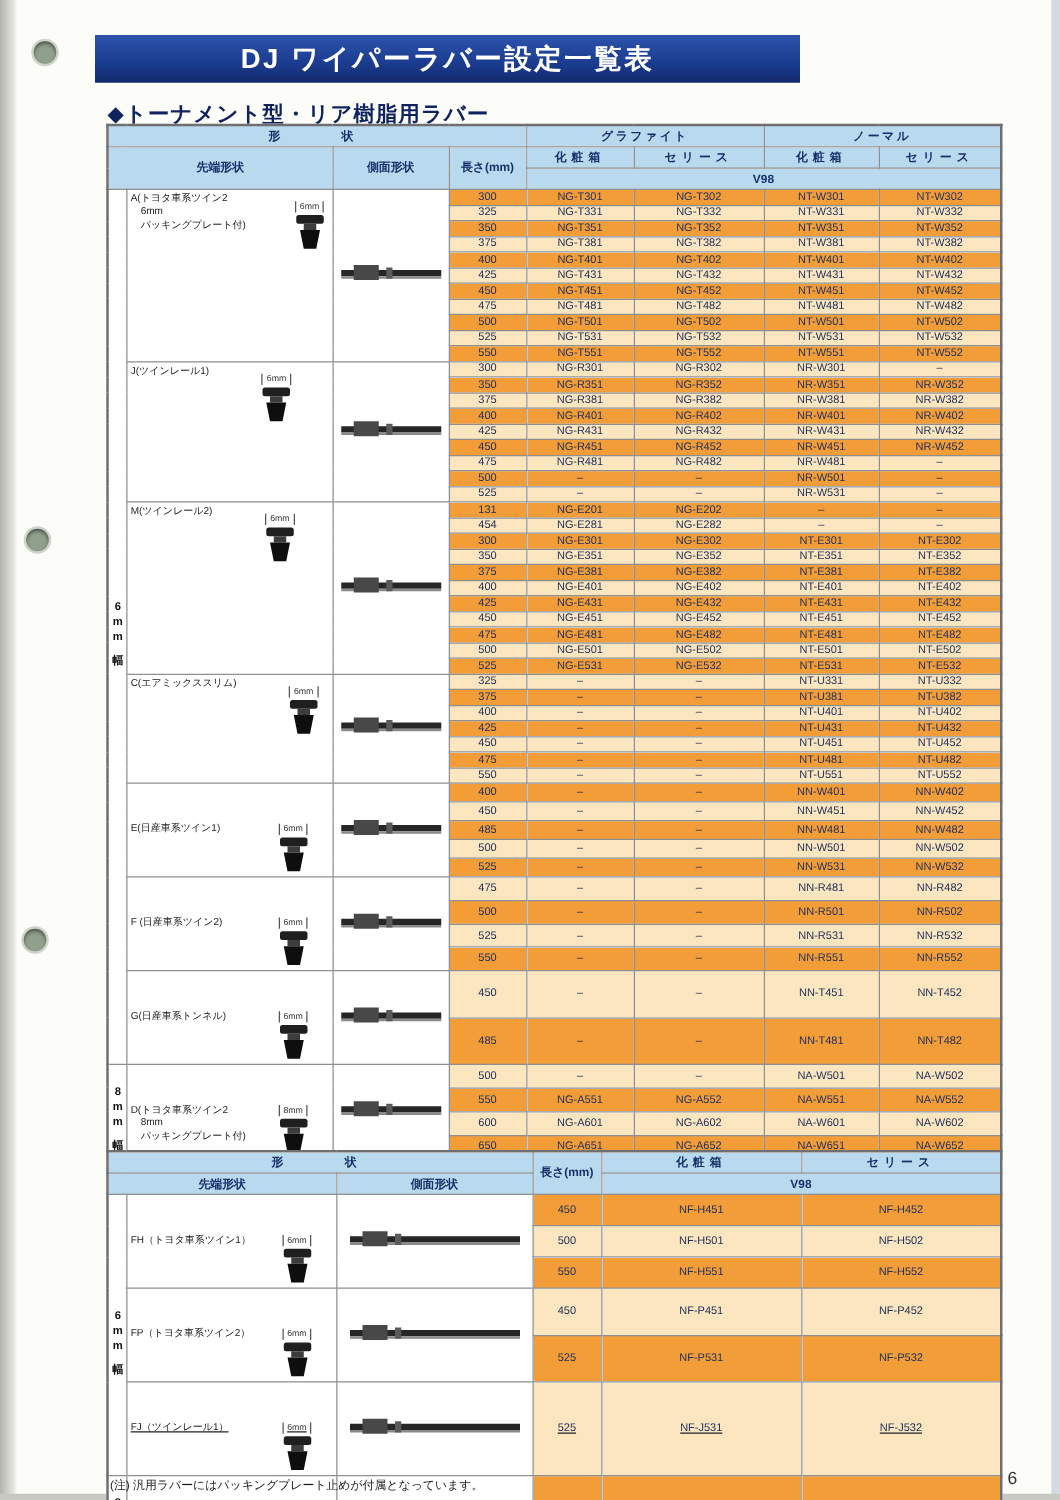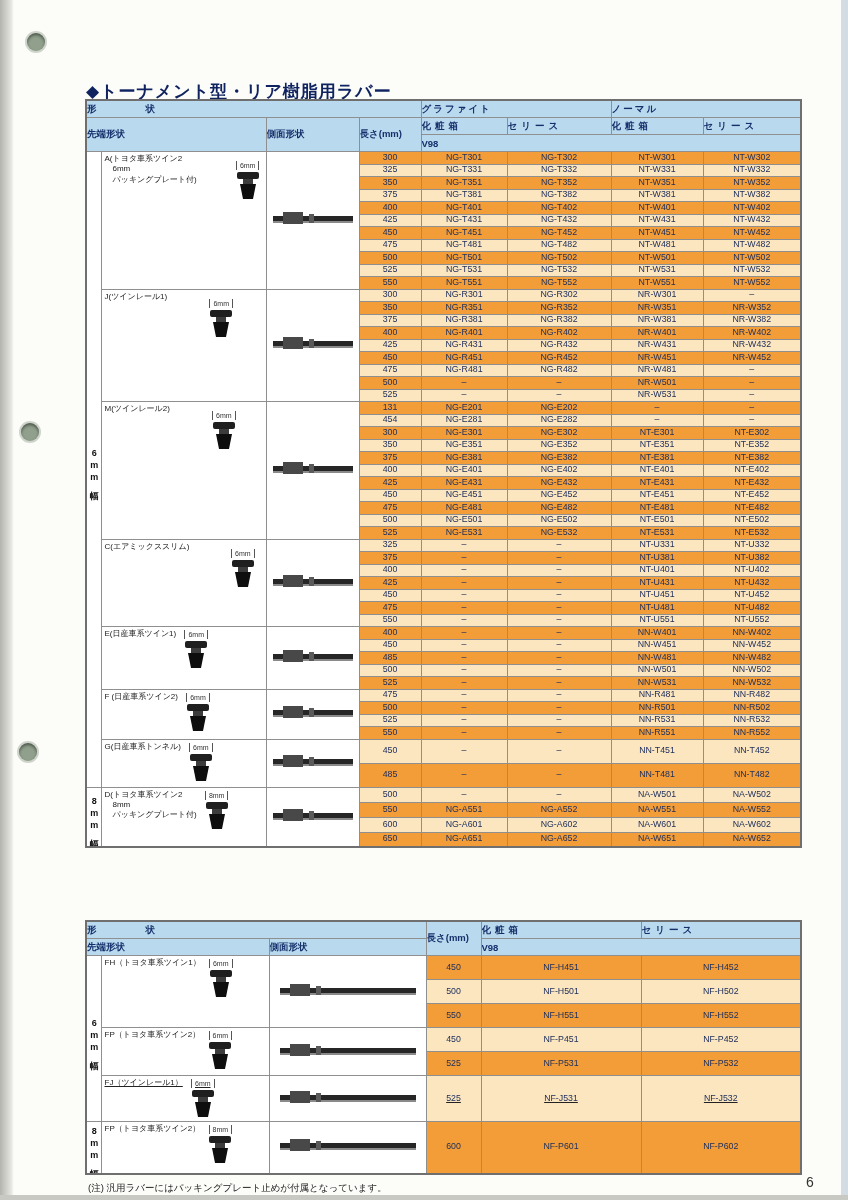--- a/index.html
+++ b/index.html
@@ -16,59 +16,62 @@
         background-image:linear-gradient(180deg,#2d53ab 0%,#1c3e92 55%,#122a6e 100%);
         color:#fff;display:flex;align-items:center;justify-content:center;
         font-size:22px;font-weight:bold;letter-spacing:2px;}
   .stitle{position:absolute;left:86px;font-size:17px;font-weight:bold;color:#0f2360;letter-spacing:1px;}
   .s1{top:80px;} .s2{top:936px;}
   table.dtable{position:absolute;left:85px;width:715px;border-collapse:collapse;table-layout:fixed;
         background:#fff;border:2px solid #6f6f6f;}
   #t1{top:99px;} #t2{top:920px;}
   .dtable th,.dtable td{border:1px solid #8f8f8f;padding:0;overflow:hidden;}
   .dtable thead th{background:var(--hdr-blue,#b9d9ee);color:#14306b;font-weight:bold;
-        font-size:9.5px;text-align:left;height:16px;}
+        font-size:9.5px;text-align:center;height:16px;}
   th.shape-h{font-size:11px;letter-spacing:10px;}
   th.graphite{background:var(--graphite-bg,#1d4fa0);
         background-image:linear-gradient(180deg,#3a67b5,#16387e);color:#fff;letter-spacing:2px;}
   th.normal{background-image:linear-gradient(180deg,#e2edf5,#b5d2e6);letter-spacing:2px;}
   th.sp{letter-spacing:4px;}
   th.v98{background:#eaf2f8;font-weight:normal;font-size:8.5px;height:12px;color:#14306b;}
   #t1 tbody tr{height:12.5px;} #t2 tbody tr{height:24px;}
   tr.ro td{background:var(--row-orange,#f29d38);}
   tr.rp td{background:var(--row-peach,#fbe6c0);}
   td.band,td.tip,td.side{background:#fff !important;}
   td.len,td.code{text-align:center;font-size:8.8px;color:#20305c;line-height:1.1;}
   td.band{text-align:center;vertical-align:middle;}
   .vt{display:inline-block;writing-mode:vertical-rl;text-orientation:upright;
         font-size:9px;font-weight:bold;letter-spacing:2px;color:#111;line-height:13px;}
   td.tip{vertical-align:top;}
   td.side{vertical-align:middle;text-align:center;}
   .tipwrap{display:flex;flex-direction:row;padding:2px 3px;overflow:hidden;}
-  .tipwrap.row{flex-direction:row;justify-content:flex-start;align-items:flex-start;}
+  .tipwrap.row{flex-direction:row;justify-content:space-between;align-items:flex-start;margin-top:29px;}
   .glabel{font-size:8px;color:#1a1a1a;line-height:1.3;text-align:left;white-space:nowrap;}
   .tipicon{display:flex;flex-direction:column;align-items:center;width:40px;}
   .tipwrap.col .tipicon{margin:7px 0 0 34px;}
   .tipwrap.row .tipicon{margin:1px 8px 0 0;flex:0 0 auto;}
   .measure{font-size:7px;line-height:9px;color:#333;border-left:1px solid #555;
         border-right:1px solid #555;padding:0 3px;margin-bottom:1px;}
   .footnote{position:absolute;left:88px;top:1182px;font-size:9.5px;color:#1a1a1a;}
   .pagenum{position:absolute;left:806px;top:1174px;font-size:14px;color:#333;}
 </style>
 </head>
 <body>
 
 <div class="page">
   <div class="scan-edge-left"></div>
   <div class="scan-edge-right"></div>
   <div class="scan-edge-bottom"></div>
   <div class="hole" style="left:27px;top:33px;"></div>
   <div class="hole" style="left:21px;top:423px;"></div>
   <div class="hole" style="left:19px;top:743px;"></div>
 
+  <div class="banner">
+    <span>DJ ワイパーラバー設定一覧表</span>
+  </div>
 
   <div class="stitle s1">◆トーナメント型・リア樹脂用ラバー</div>
 
   <table id="t1" class="dtable">
     <colgroup>
       <col style="width:15px">
         <col style="width:165px">
         <col style="width:93px">
         <col style="width:62px">
       <col style="width:86px">

